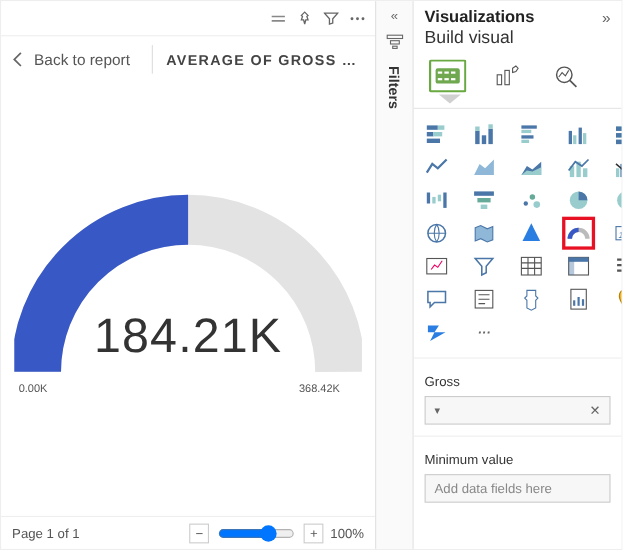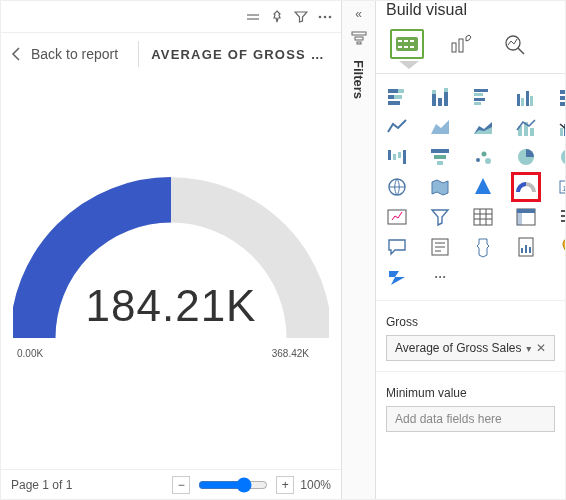--- a/index.html
+++ b/index.html
@@ -129,20 +129,24 @@
       <svg width="16" height="14" viewBox="0 0 16 14">
           <rect x="1" y="1" width="14" height="3" fill="none" stroke="#666"></rect>
           <rect x="4" y="6" width="8" height="3" fill="none" stroke="#666"></rect>
           <rect x="6" y="11" width="4" height="2" fill="none" stroke="#666"></rect>
         </svg>
     </span>
     <span class="vertical-label">Filters</span>
   </div>
 
   <div class="right">
+    <div class="panel-head">
+      <span class="panel-title">Visualizations</span>
+      <span class="expand-right">»</span>
+    </div>
     <div class="subhead">Build visual</div>
 
     <div class="mode-tabs">
       <div class="mode-btn active">
         <svg width="26" height="22" viewBox="0 0 26 22">
             <rect x="2" y="4" width="22" height="14" rx="2" fill="#6fa84f"></rect>
             <rect x="4" y="7" width="4" height="2" fill="#fff"></rect>
             <rect x="10" y="7" width="4" height="2" fill="#fff"></rect>
             <rect x="16" y="7" width="4" height="2" fill="#fff"></rect>
             <rect x="4" y="13" width="4" height="2" fill="#fff"></rect>
@@ -432,21 +436,20 @@
           </svg>
         </div>
       <div class="viz more">···</div>
     </div>
 
     <div class="thin-div"></div>
 
     <div class="field-section">
       <div class="field-label">Gross</div>
       <div class="field-well">
-        <span style="overflow:hidden;text-overflow:ellipsis;white-space:nowrap">Average of Gross Sales</span>
         <span class="chevdown">▾</span>
         <span class="remove-x">✕</span>
       </div>
     </div>
 
     <div class="thin-div"></div>
 
     <div class="field-section">
       <div class="field-label">Minimum value</div>
       <div class="field-well empty">

